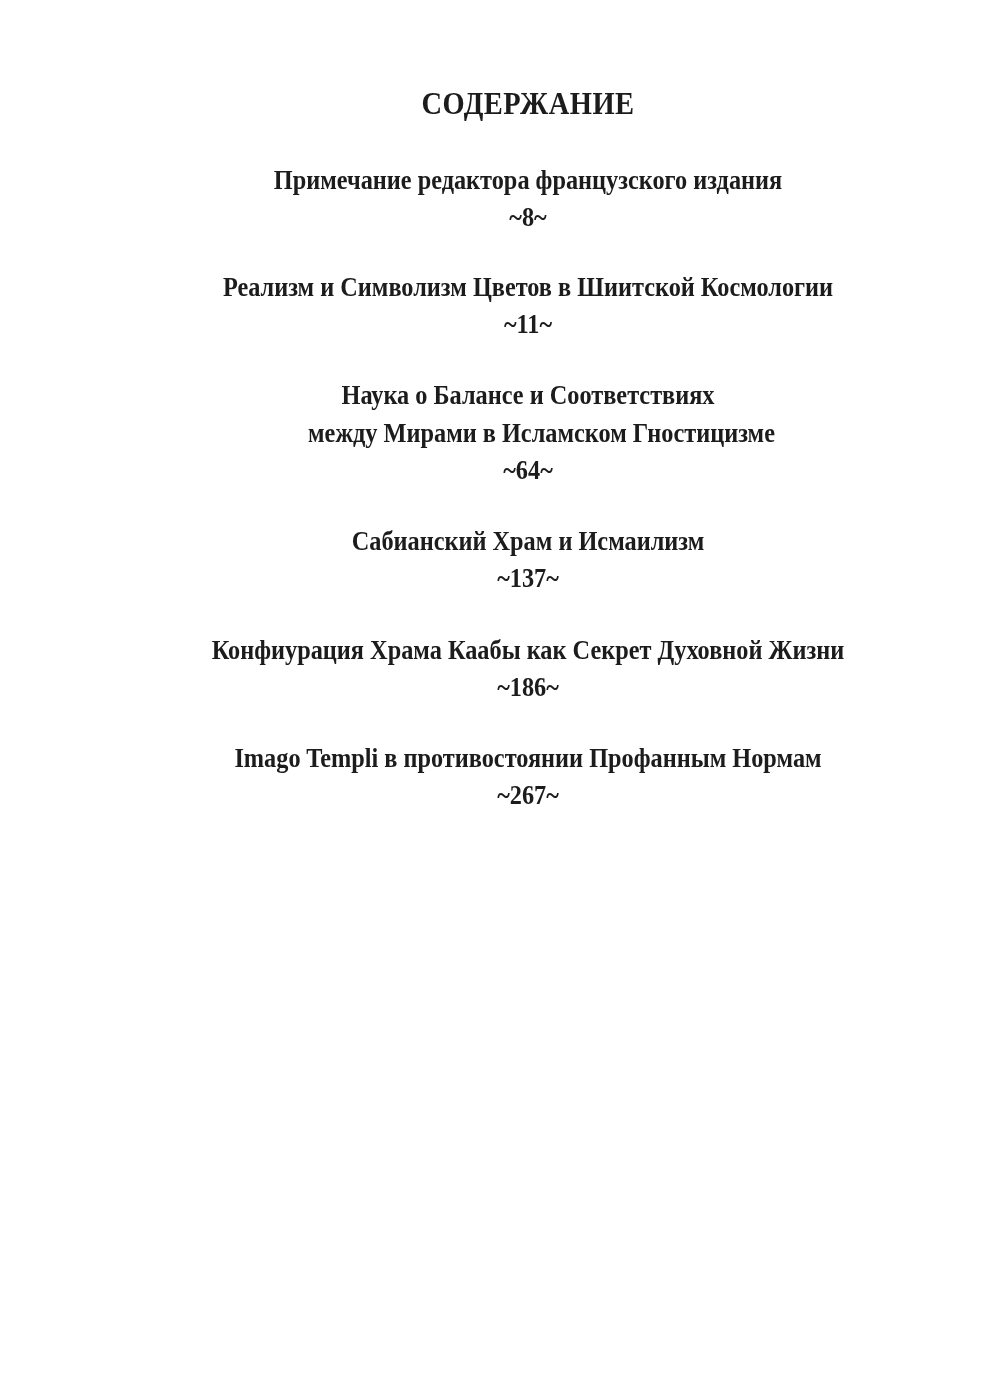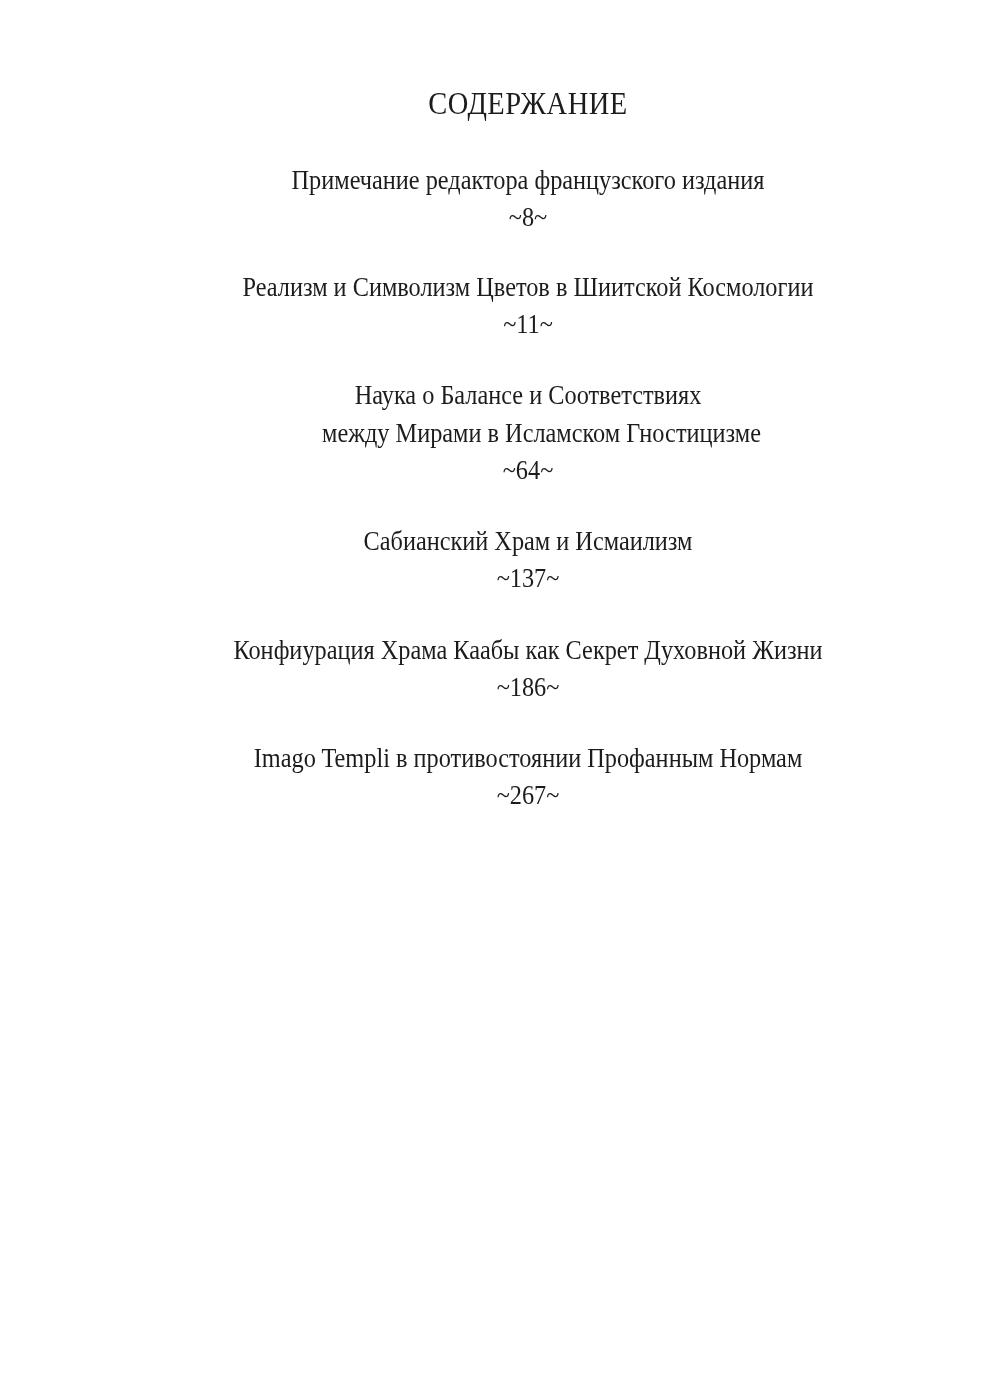--- a/index.html
+++ b/index.html
@@ -13,20 +13,21 @@
       position: relative;
       overflow: hidden;
       font-family: "Liberation Serif", "DejaVu Serif", serif;
       color: #1c1c1c;
     }
     .page {
       position: absolute;
       left: 0; top: 0;
       width: 837px;
       height: 1400px;
+      font-weight: bold;
     }
     .toc-title {
       position: absolute;
       top: 84px;
       left: 0;
       width: 1056px;
       text-align: center;
       font-size: 31px;
       letter-spacing: 0.5px;
       line-height: 40px;

